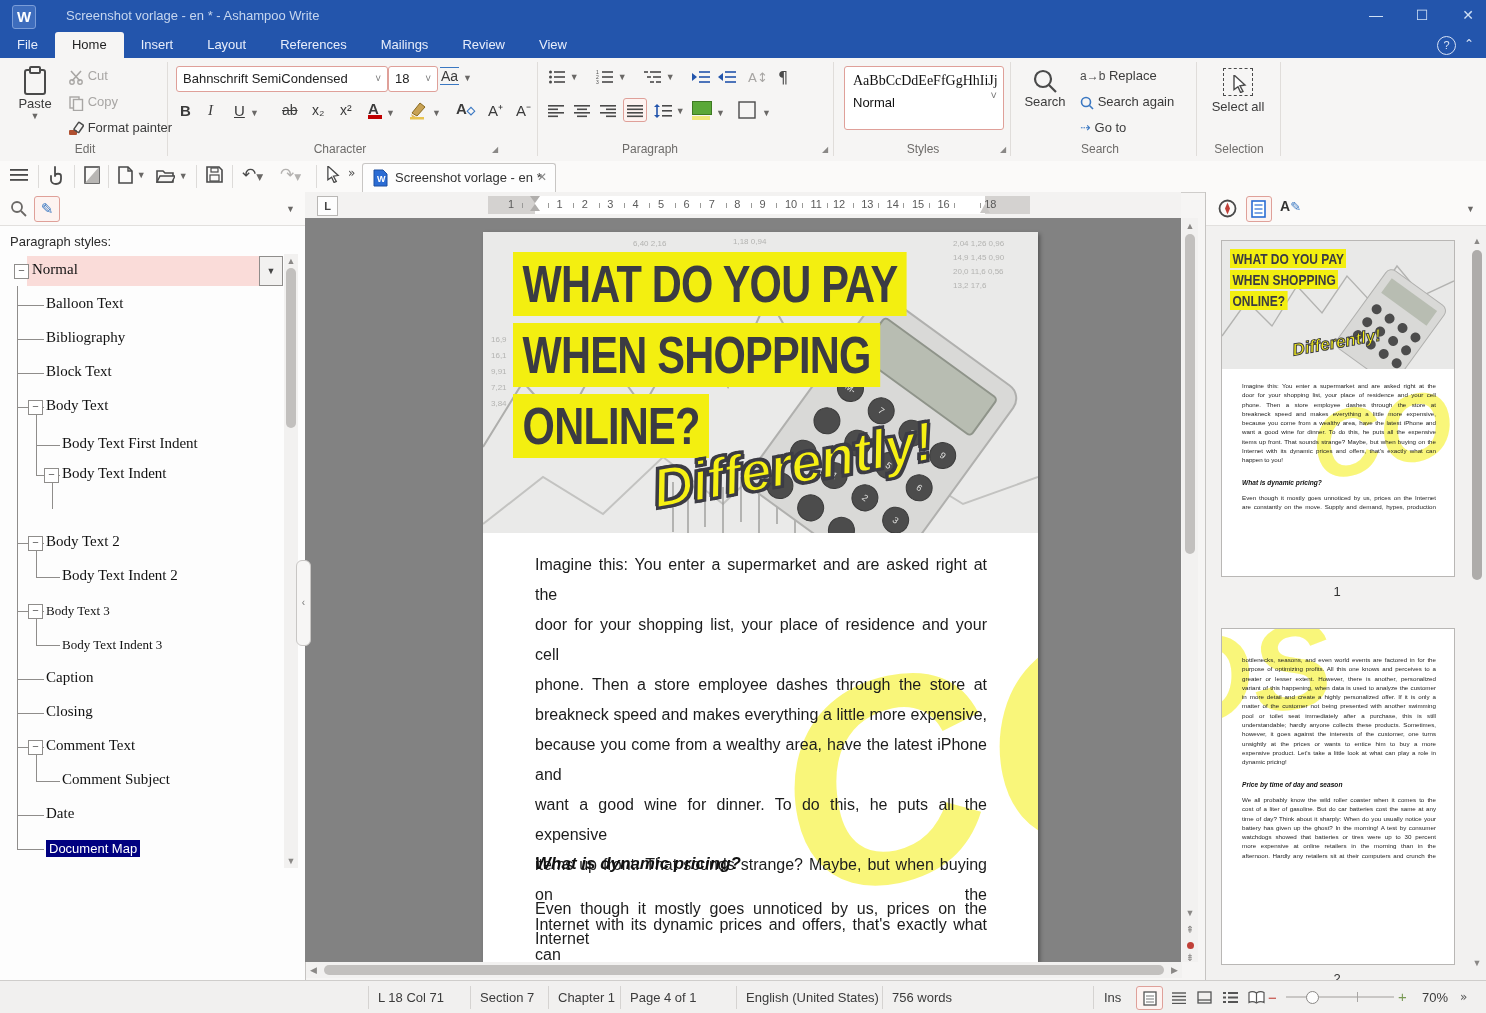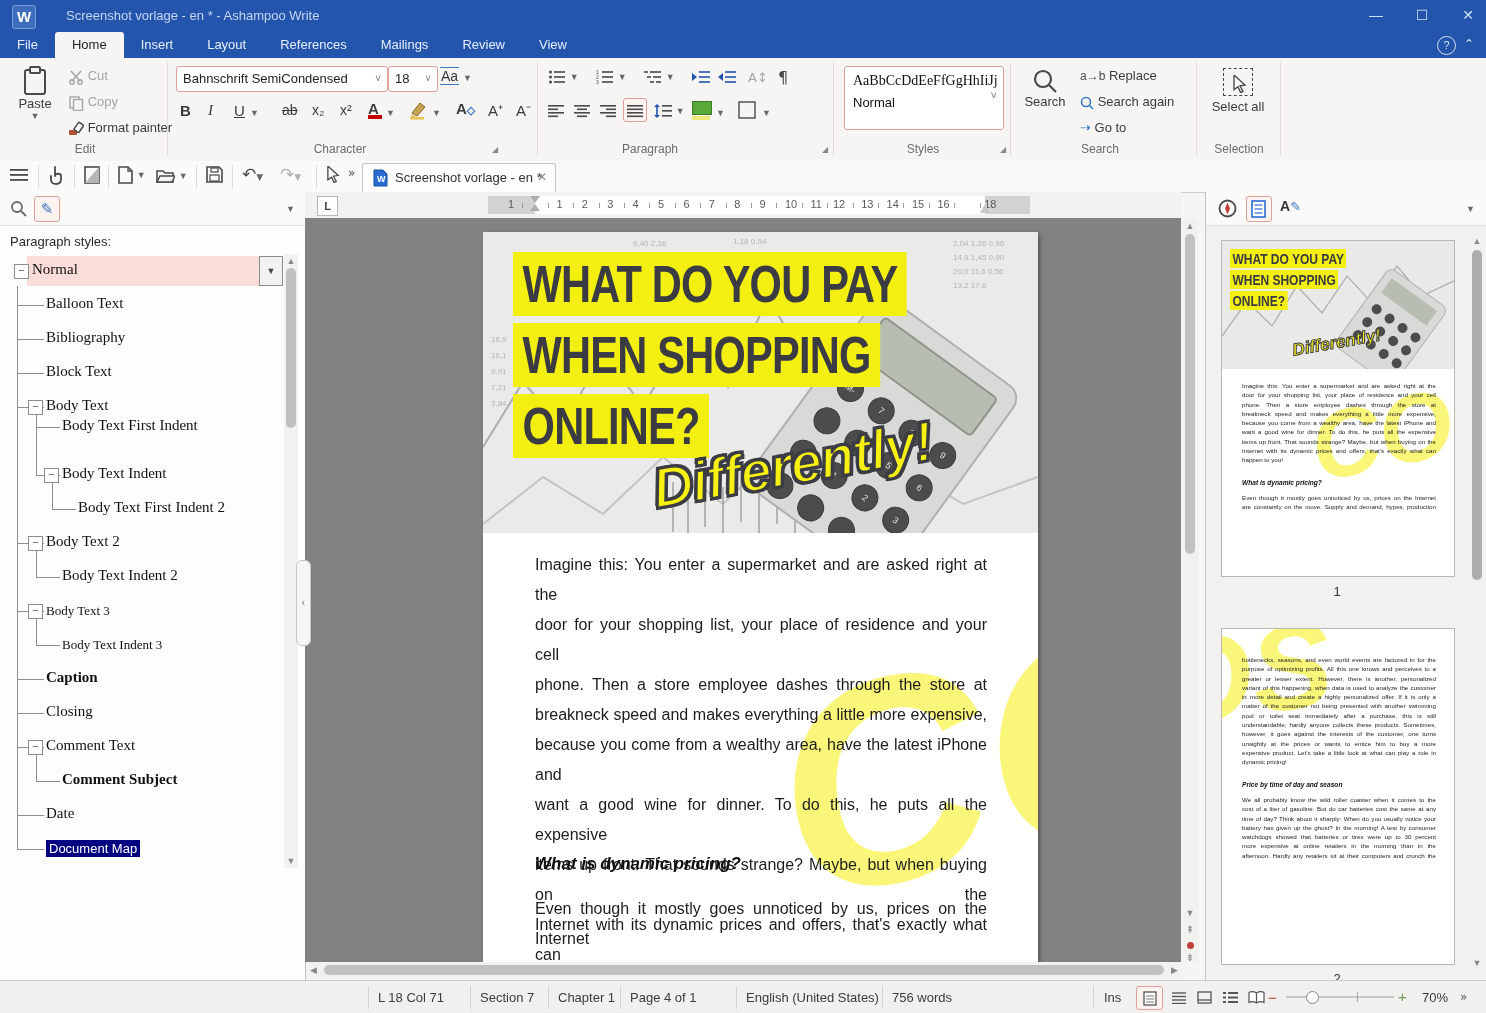--- a/index.html
+++ b/index.html
@@ -46,21 +46,21 @@
   
   #leftpanel{left:0;top:192px;width:305px;height:788px;background:#fdfdfd;border-right:1px solid #c6c4c2;}
   #rightpanel{left:1205px;top:192px;width:281px;height:788px;background:#f2f1f0;border-left:1px solid #c6c4c2;}
   .minibar{left:0;top:0;width:100%;height:33px;background:#fbfaf9;border-bottom:1px solid #e2e0de;}
   .selpenbox{border:1px solid #dfa099;border-radius:3px;background:#fdf3f1;}
 
   
   #styles-tree{left:2px;top:62px;width:278px;height:614px;position:absolute;}
   .tree-row{position:absolute;left:0;width:278px;height:34px;}
   .tlabel{position:absolute;top:7px;font-family:"Liberation Serif",serif;font-size:15px;color:#111;white-space:nowrap;}
-  .tlabel.b{font-weight:bold;}
+  .tlabel.b{font-weight:normal;}
   .tlabel.sm{font-size:13px;top:9px;}
   .tlabel.inv{background:#000080;color:#fff;font-family:"Liberation Sans",sans-serif;font-size:13px;padding:1px 3px;top:8px;}
   .conn{position:absolute;top:17px;height:1px;background:#8f8d8b;}
   .vline{position:absolute;width:1px;background:#8f8d8b;}
   .exp{position:absolute;top:10px;width:13px;height:13px;background:#fff;border:1px solid #8f8d8b;
        font-size:11px;line-height:11px;text-align:center;color:#555;}
   .selbg{position:absolute;left:25px;top:2px;width:232px;height:30px;background:#fadcd9;}
   .seldd{position:absolute;left:257px;top:2px;width:22px;height:28px;background:#f2f1f0;border:1px solid #8f8d8b;
          text-align:center;line-height:28px;font-size:9px;color:#444;}
 
@@ -462,32 +462,28 @@
         </div>
         <div class="tree-row" style="top: 102px;">
           <div class="conn" style="left: 15px; width: 27px;"></div>
           <span class="tlabel" style="left: 44px;">Block Text</span>
         </div>
         <div class="tree-row" style="top: 136px;">
           <div class="conn" style="left: 15px; width: 27px;"></div>
           <div class="exp" style="left: 26px;">−</div>
           <span class="tlabel" style="left: 44px;">Body Text</span>
         </div>
-        <div class="tree-row" style="top: 156px; text-align: right;">
+        <div class="tree-row" style="top: 174px; text-align: right;">
           <div class="conn" style="left: 34px; width: 24px;"></div>
           <span class="tlabel" style="left: 60px;">Body Text First Indent</span>
         </div>
         <div class="tree-row" style="top: 204px;">
           <div class="conn" style="left: 34px; width: 24px;"></div>
           <div class="exp" style="left: 42px;">−</div>
           <span class="tlabel" style="left: 60px;">Body Text Indent</span>
-        </div>
-        <div class="tree-row" style="top: 238px;">
-          <div class="conn" style="left: 50px; width: 24px;"></div>
-          <span class="tlabel" style="left: 76px;">Body Text First Indent 2</span>
         </div>
         <div class="tree-row" style="top: 272px;">
           <div class="conn" style="left: 15px; width: 27px;"></div>
           <div class="exp" style="left: 26px;">−</div>
           <span class="tlabel" style="left: 44px;">Body Text 2</span>
         </div>
         <div class="tree-row" style="top: 306px;">
           <div class="conn" style="left: 34px; width: 24px;"></div>
           <span class="tlabel" style="left: 60px;">Body Text Indent 2</span>
         </div>

